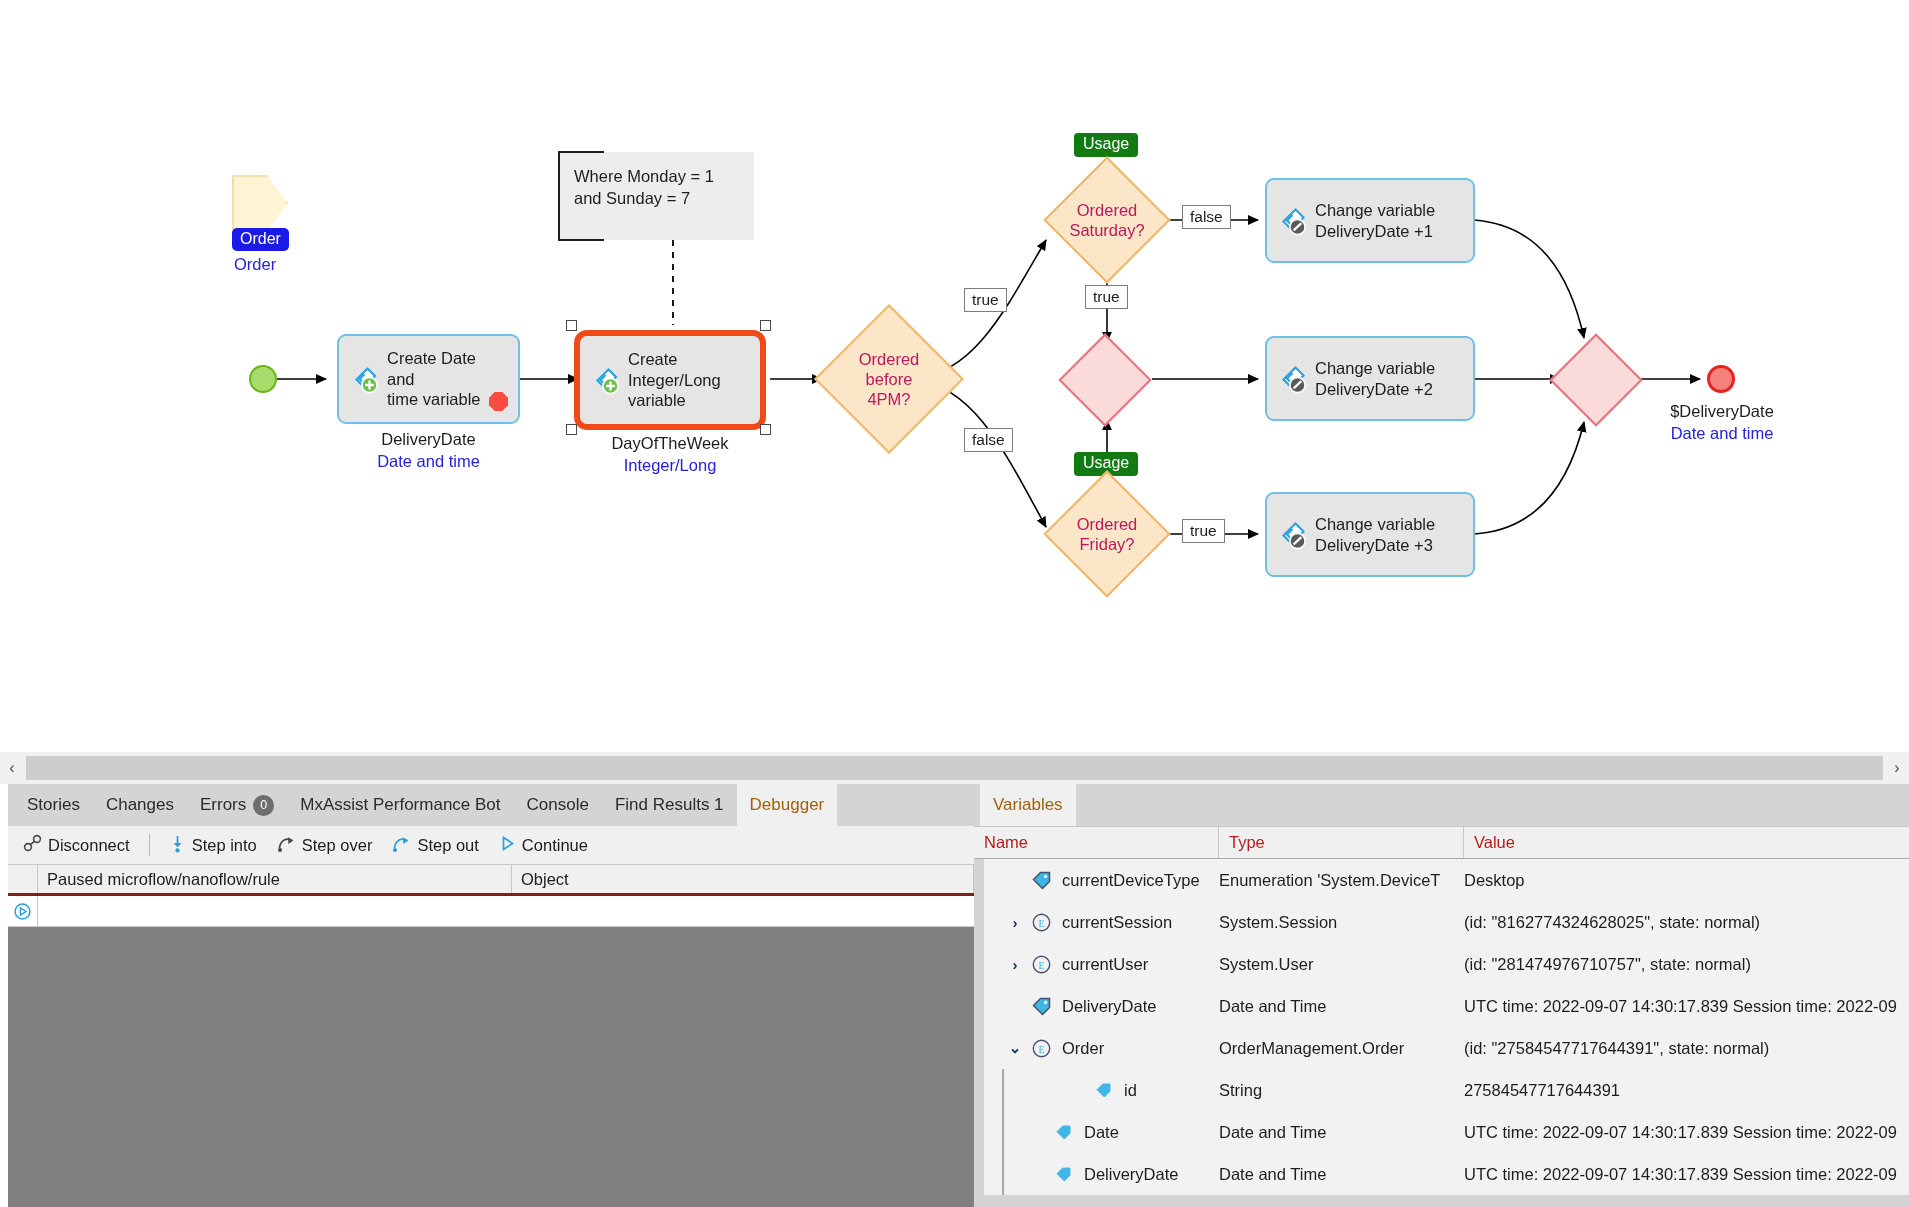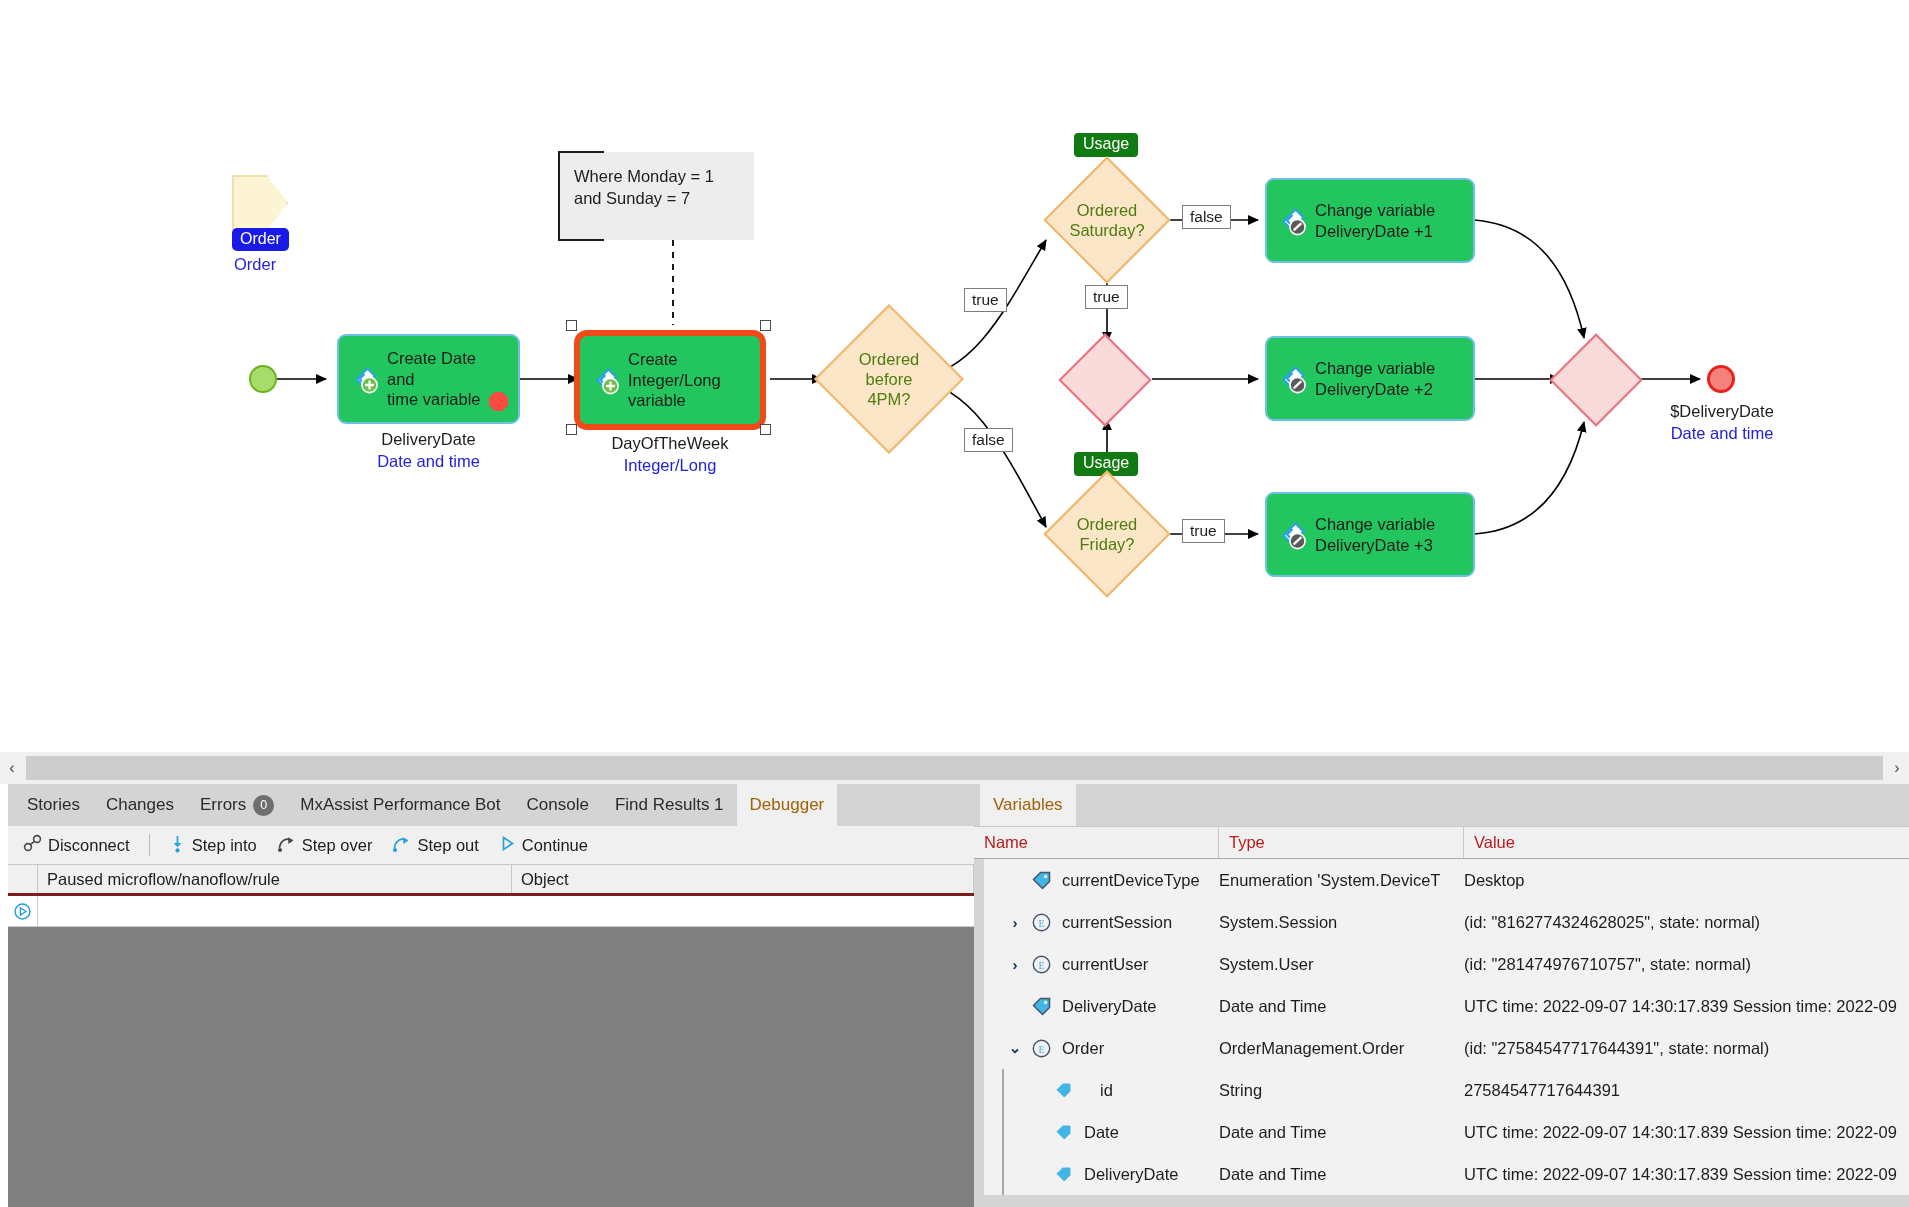--- a/index.html
+++ b/index.html
@@ -22,21 +22,21 @@
   #canvas svg.edges {
     position: absolute; left: 0; top: 0;
     width: 1909px; height: 752px;
     pointer-events: none;
   }
 
   .node { position: absolute; }
 
   
   .activity {
-    background: #22c55e;
+    background: #e5e5e5;
     border: 2px solid #6ec1e4;
     border-radius: 9px;
     display: flex;
     align-items: center;
     padding: 6px 10px 6px 8px;
   }
   .activity .act-txt {
     font-size: 16.5px;
     color: #1d1d1d;
     line-height: 1.25;
@@ -66,21 +66,21 @@
     position: absolute;
     transform: rotate(45deg);
     background: #fce6c8;
     border: 2px solid #f0b66a;
   }
   .diamond-label {
     position: absolute;
     display: flex; align-items: center; justify-content: center;
     text-align: center;
     font-size: 16.5px;
-    color: #4d7c0f;
+    color: #be185d;
     line-height: 1.22;
     pointer-events: none;
   }
   .merge {
     position: absolute;
     transform: rotate(45deg);
     background: #fbdada;
     border: 2px solid #e8737f;
   }
 
@@ -734,21 +734,21 @@
           </span>
           <span class="vlabel">Order</span>
         </div>
         <div class="c col-type">OrderManagement.Order</div>
         <div class="c col-value">(id: "27584547717644391", state: normal)</div>
       </div>
 
       <div class="treeline" style="top:210px; height:126px;"></div>
 
       <div class="var-row">
-        <div class="c col-name" style="padding-left:76px;gap:16px;">
+        <div class="c col-name" style="padding-left:116px;">
           <span class="vicon">
             <svg width="17" height="17" viewBox="0 0 21 21">
               <path d="M2.5 9.5 L9.5 2.5 L18.5 2.5 L18.5 11.5 L11.5 18.5 Z" fill="#41b6e6" stroke="#41b6e6" stroke-width="1.2"></path>
             </svg>
           </span>
           <span class="vlabel">id</span>
         </div>
         <div class="c col-type">String</div>
         <div class="c col-value">27584547717644391</div>
       </div>

